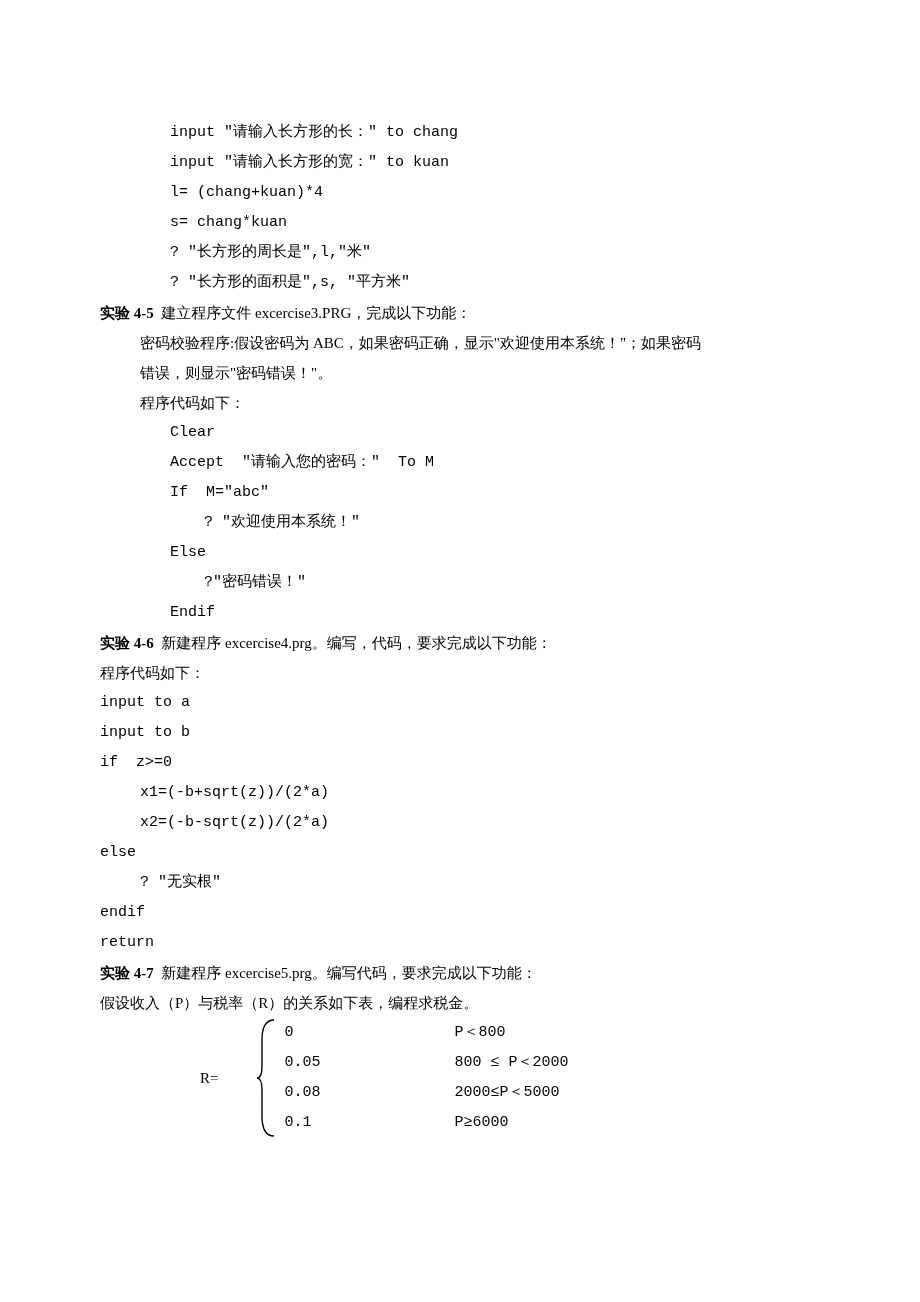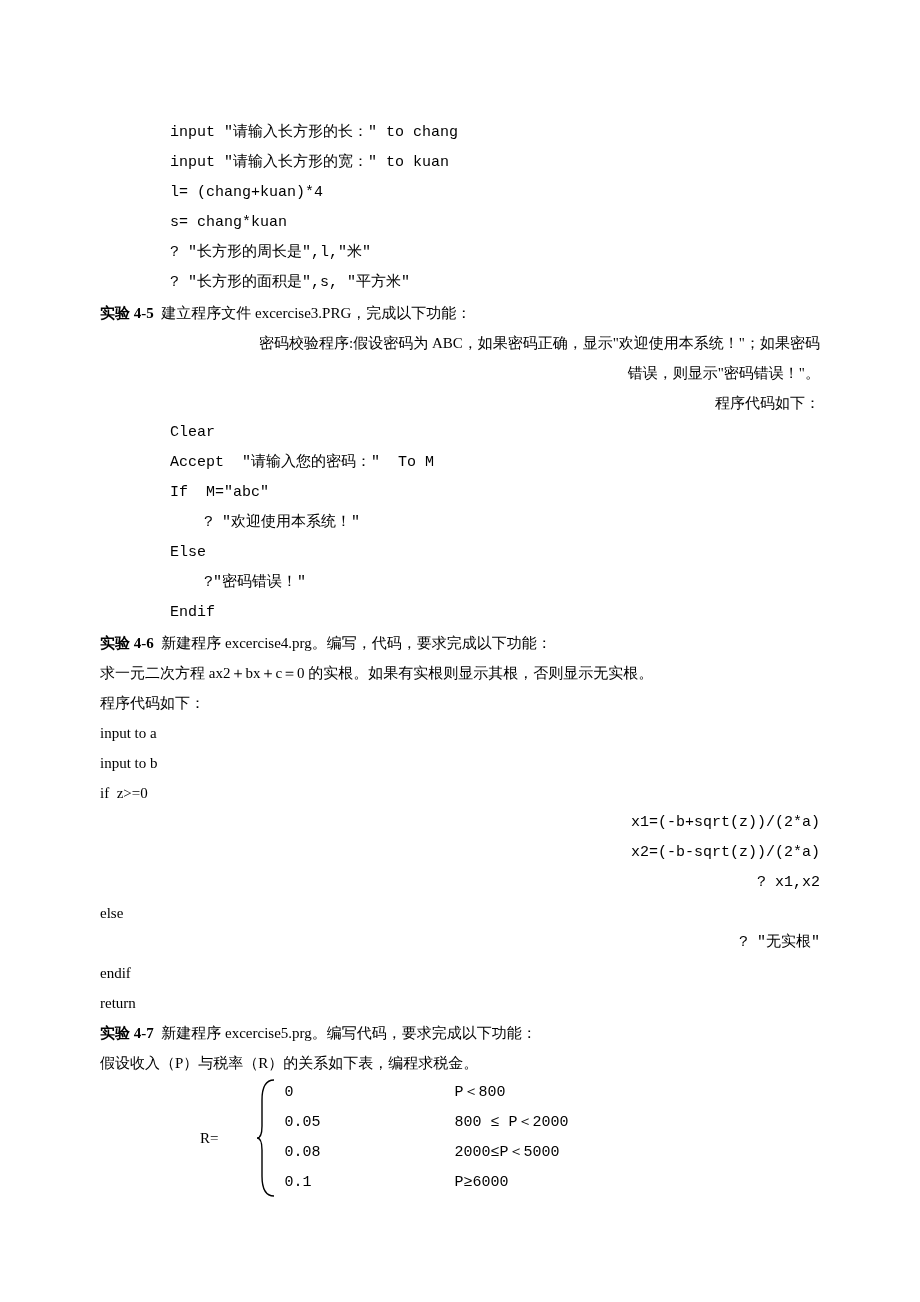--- a/index.html
+++ b/index.html
@@ -15,22 +15,22 @@
     line-height: 2;
     padding: 118px 100px 80px 100px;
     box-sizing: border-box;
   }
   .mono {
     font-family: "Courier New", "SimSun", monospace;
   }
   .bold { font-weight: bold; margin-top: 36px; }
   .indent1 { padding-left: 70px; }
   .indent2 { padding-left: 104px; }
-  .indent3 { padding-left: 40px; text-align: right; }
-  .indent0 { padding-left: 0; font-family: Liberation Serif, serif; }
+  .indent3 { padding-left: 40px; }
+  .indent0 { padding-left: 0; }
   .line { white-space: pre; }
   .bracket-wrap {
     display: flex;
     align-items: stretch;
     padding-left: 100px;
   }
   .r-label {
     display:flex; align-items:center;
     padding-right: 38px;
   }
@@ -62,29 +62,27 @@
     <div class="line mono indent1">If  M="abc"</div>
     <div class="line mono indent2">? "欢迎使用本系统！"</div>
     <div class="line mono indent1">Else</div>
     <div class="line mono indent2">?"密码错误！"</div>
     <div class="line mono indent1">Endif</div>
   </div>
 </div>
 
 <div>
   <div class="line"><span class="bold">实验 4-6</span><span>  新建程序 excercise4.prg。编写，代码，要求完成以下功能：</span></div>
-  <div class="line">求一元二次方程 ax2＋bx＋c＝0 的实根。如果有实根则显示其根，否则显示无实根。</div>
   <div class="line">程序代码如下：</div>
   <div>
     <div class="line mono indent0">input to a</div>
     <div class="line mono indent0">input to b</div>
     <div class="line mono indent0">if  z&gt;=0</div>
     <div class="line mono indent3">x1=(-b+sqrt(z))/(2*a)</div>
     <div class="line mono indent3">x2=(-b-sqrt(z))/(2*a)</div>
-    <div class="line mono indent3">? x1,x2</div>
     <div class="line mono indent0">else</div>
     <div class="line mono indent3">? "无实根"</div>
     <div class="line mono indent0">endif</div>
     <div class="line mono indent0">return</div>
   </div>
 </div>
 
 <div>
   <div class="line"><span class="bold">实验 4-7</span><span>  新建程序 excercise5.prg。编写代码，要求完成以下功能：</span></div>
   <div class="line">假设收入（P）与税率（R）的关系如下表，编程求税金。</div>

